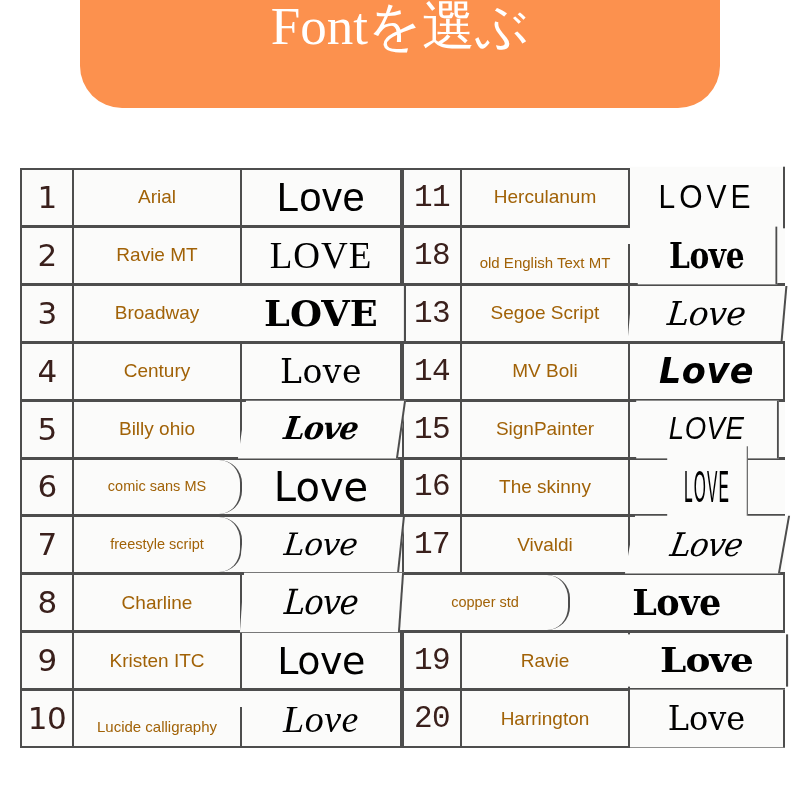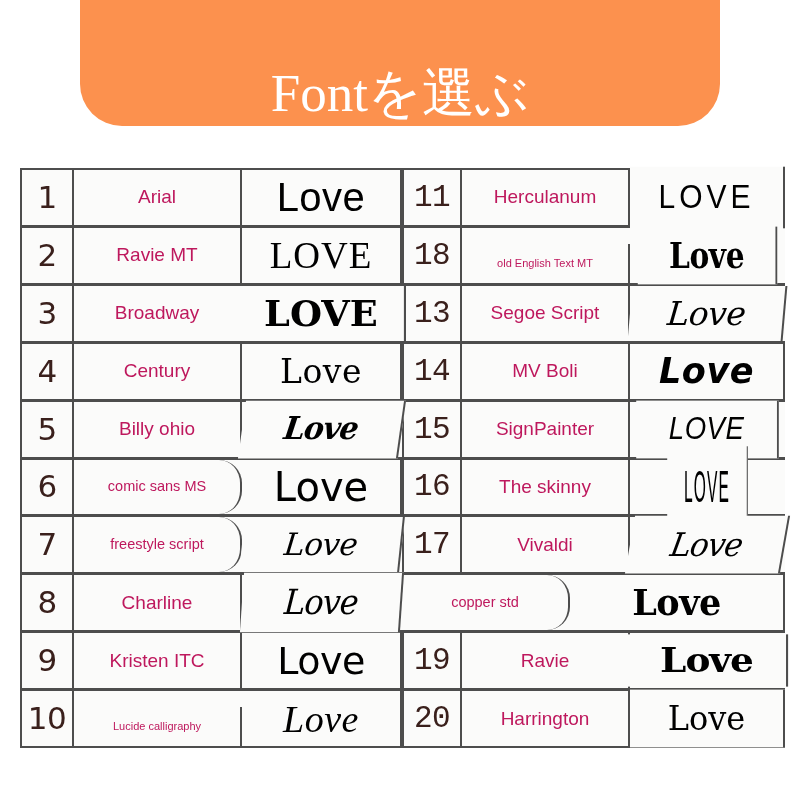--- a/index.html
+++ b/index.html
@@ -15,26 +15,26 @@
     overflow: hidden;
     position: relative;
   }
 
   
   #header-banner {
     position: absolute;
     left: 80px;
     top: 0;
     width: 640px;
-    height: 126px;
+    height: 108px;
     background: #fc914e;
     border-bottom-left-radius: 42px;
     border-bottom-right-radius: 42px;
     display: flex;
-    align-items: flex-end;
+    align-items: flex-start;
     justify-content: center;
     box-sizing: border-box;
   }
   #header-title {
     color: #ffffff;
     font-family: "Liberation Serif", "DejaVu Serif", serif;
     font-size: 53px;
     line-height: 1;
     letter-spacing: 0px;
     white-space: nowrap;
@@ -90,29 +90,29 @@
     font-weight: 400;
     line-height: 1;
     letter-spacing: -0.5px;
   }
   .half-right .cell-num { width: 60px; flex: 0 0 60px; font-family: Liberation Mono, monospace; }
 
   .cell-name {
     width: 168px;
     flex: 0 0 168px;
     border-right: 2px solid #4d4d4d;
-    color: #be185d;
+    color: #a16207;
     font-family: "Liberation Sans", sans-serif;
     font-size: 19px;
     line-height: 1.05;
     text-align: right;
     padding: 0 3px;
   }
   .cell-name.small  { font-size: 14.5px; border-radius: 23px; }
-  .cell-name.xsmall { font-size: 11px; margin-top: 16px; }
+  .cell-name.xsmall { font-size: 15px; margin-top: 16px; }
 
   .cell-sample {
     flex: 1 1 auto;
     border-right: 2px solid #4d4d4d;
     color: #000000;
     line-height: 1;
     white-space: nowrap;
   }
 
   

